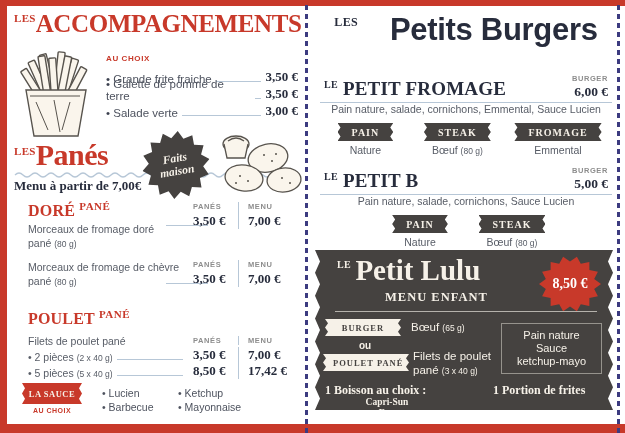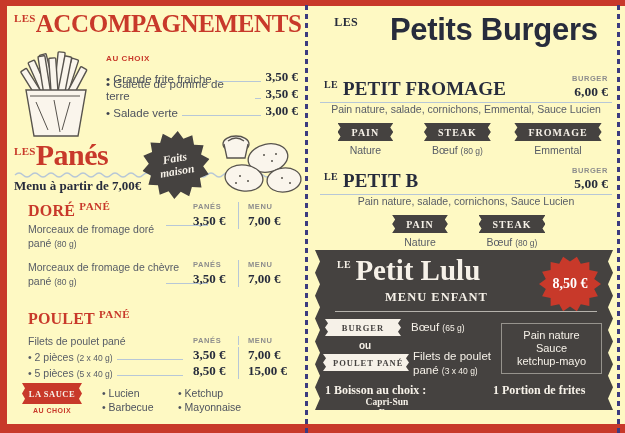--- a/index.html
+++ b/index.html
@@ -1,19 +1,19 @@
 <!DOCTYPE html>
 <html><head>
 <meta charset="utf-8">
 <style>
   * { margin:0; padding:0; box-sizing:border-box; }
   html,body { background:#e9e4da; }
   .page {
     position:relative; width:625px; height:433px; overflow:hidden;
-    background:#fef9c3;
+    background:#ffffff;
     font-family:"Liberation Sans", sans-serif;
     color:#575c66;
   }
   
   .bar-top    { position:absolute; left:0; top:0; width:625px; height:6px; background:#c8392a; z-index:6;}
   .bar-left   { position:absolute; left:0; top:0; width:7px; height:433px; background:#c8392a; z-index:6;}
   .bar-bottom { position:absolute; left:0; top:424px; width:625px; height:9px; background:#c8392a; z-index:6;}
   .vdash {
     position:absolute; top:5px; bottom:0; width:3px; z-index:7;
     background:repeating-linear-gradient(to bottom,#3c3b80 0 5px, transparent 5px 9px);
@@ -267,21 +267,21 @@
         <div class="optrow">
           <span class="lbl">2 pièces</span>&nbsp;<span class="wsmall">(2 x 40 g)</span><span class="lead"></span>
         </div>
         <div class="c2 pprice">3,50 €</div>
         <div class="c3 pprice">7,00 €</div>
 
         <div class="optrow">
           <span class="lbl">5 pièces</span>&nbsp;<span class="wsmall">(5 x 40 g)</span><span class="lead"></span>
         </div>
         <div class="c2 pprice">8,50 €</div>
-        <div class="c3 pprice">15,00 €</div>
+        <div class="c3 pprice">17,42 €</div>
       </div>
     </div>
   </div>
 
   <div class="sauce">
     <div class="sauce-badge-wrap">
       <div class="sauce-badge ticket" style="clip-path: polygon(100% 0%, calc(100% - 3px) 25%, 100% 50%, calc(100% - 3px) 75%, 100% 100%, 0% 100%, 3px 75%, 0% 50%, 3px 25%, 0% 0%);">LA SAUCE</div>
       <div class="sauce-sub">AU CHOIX</div>
     </div>
     <div class="sauce-opts">

